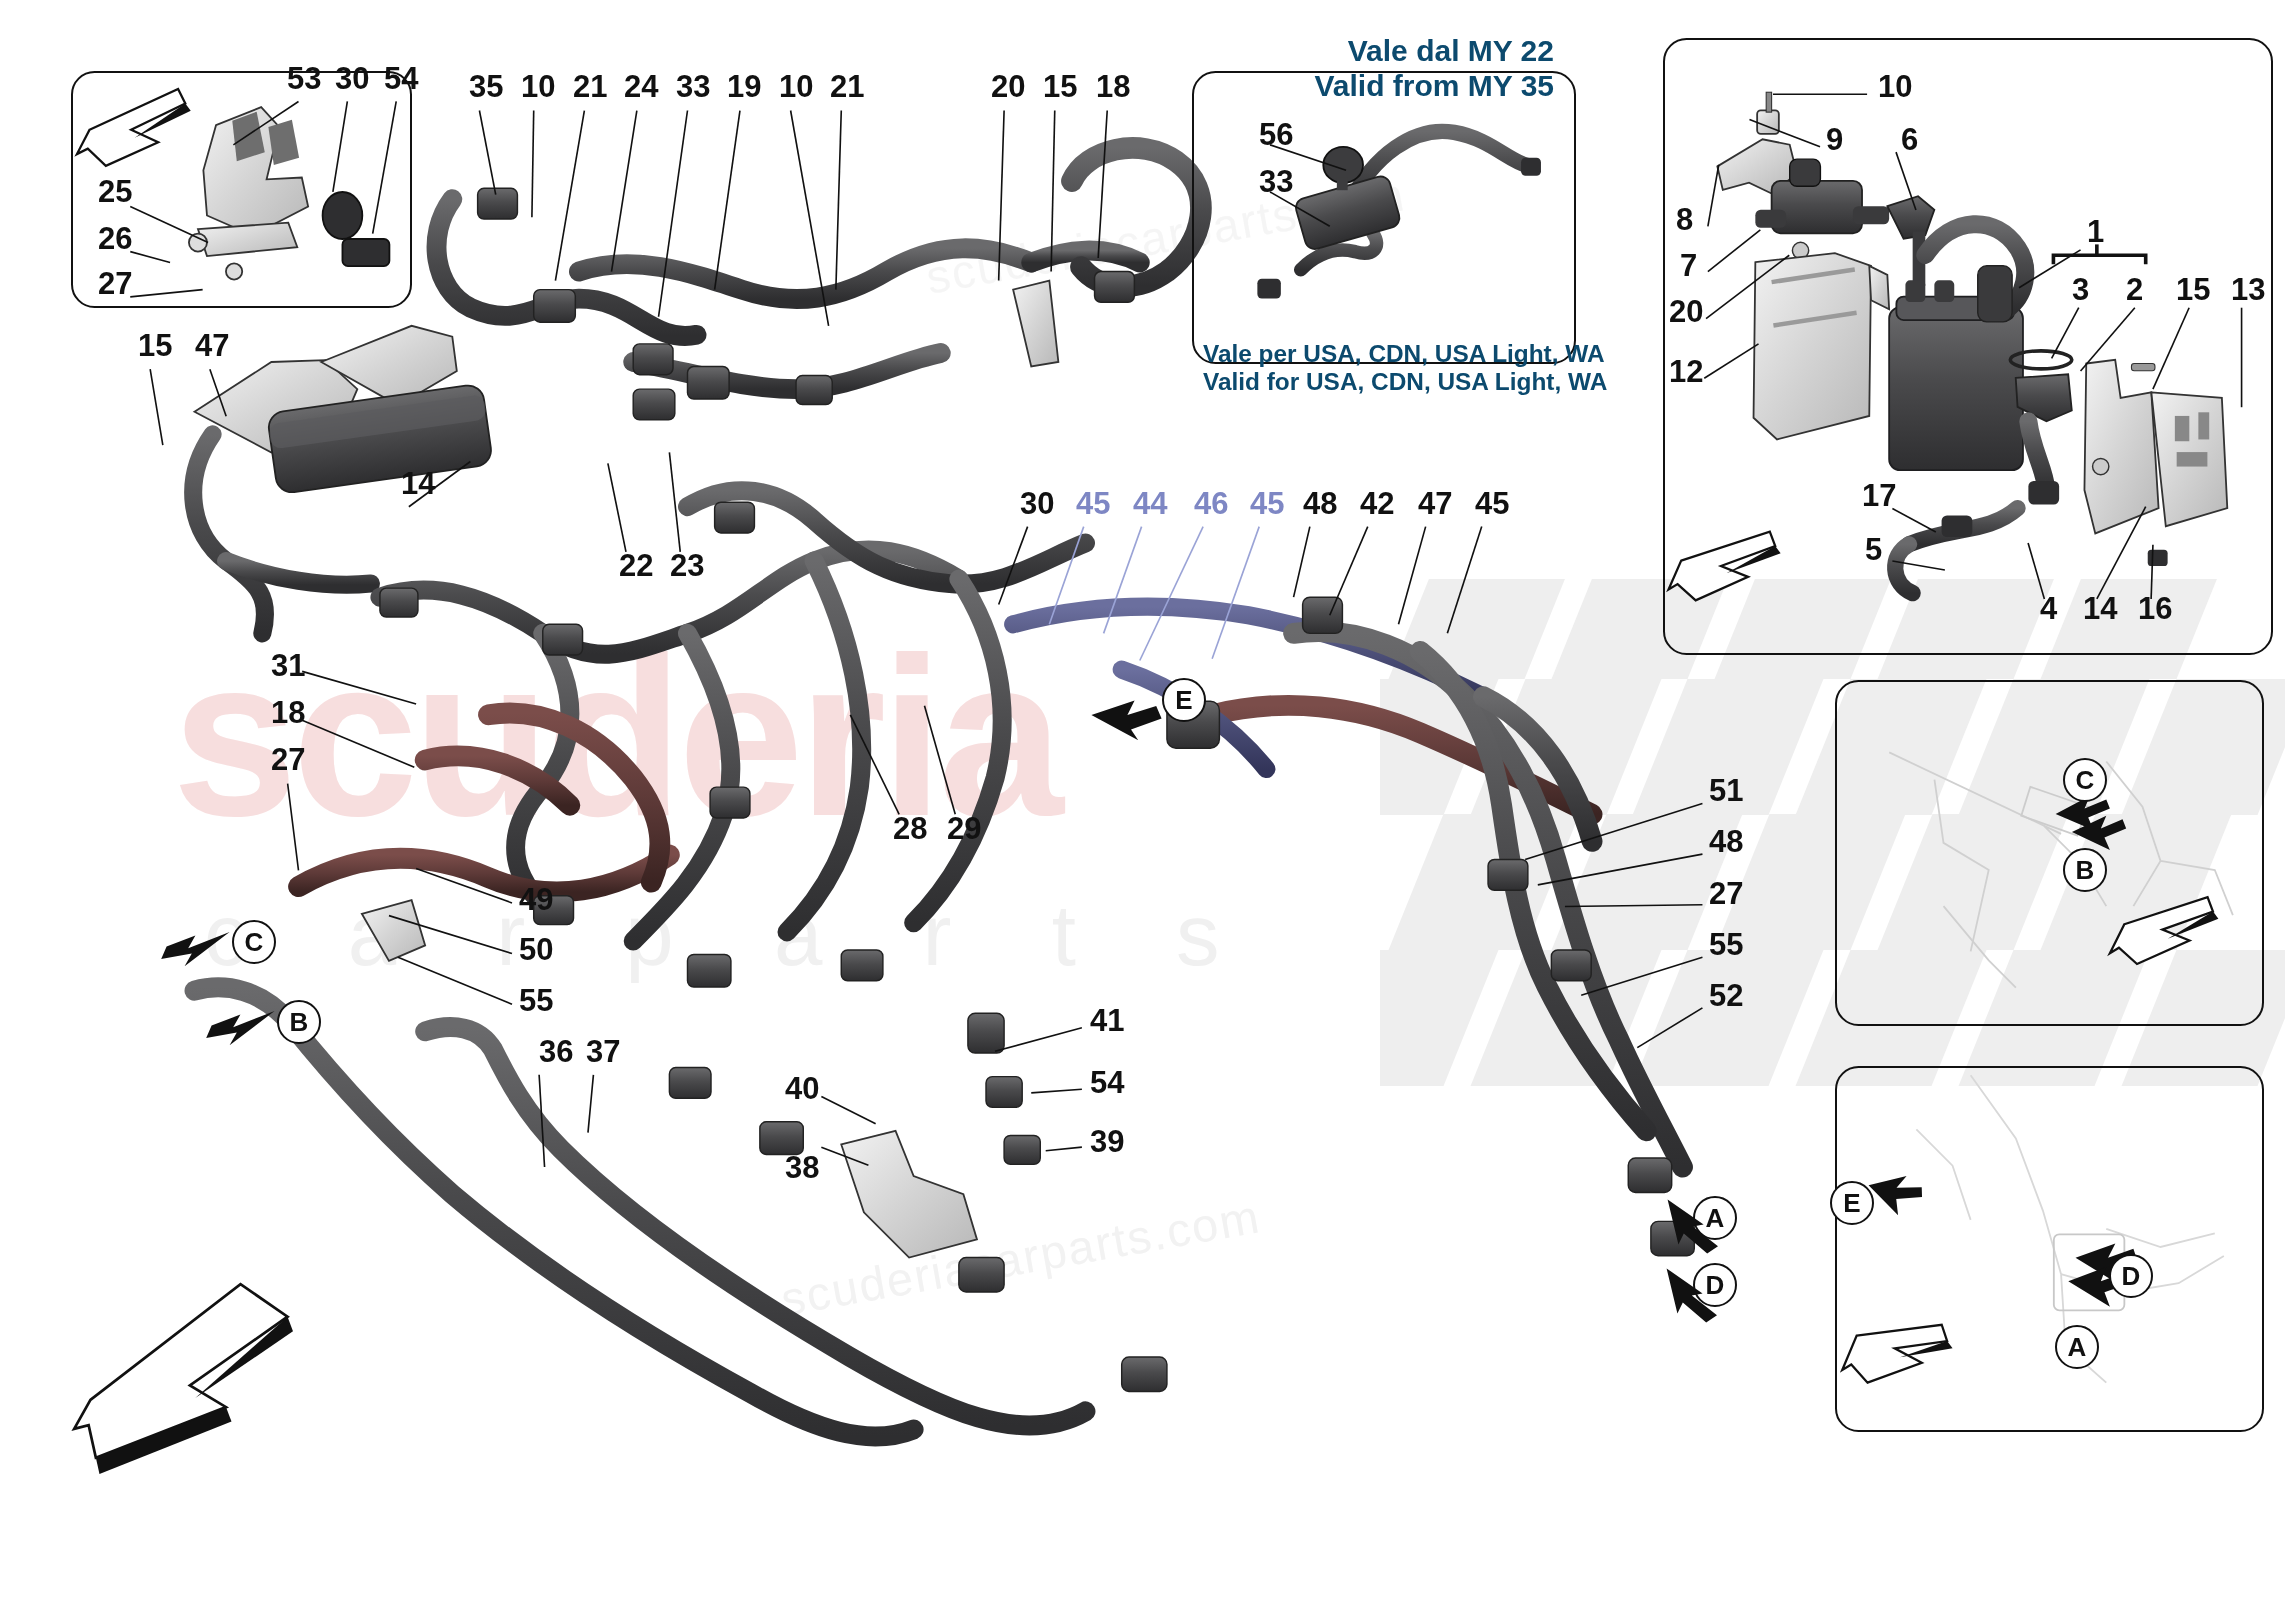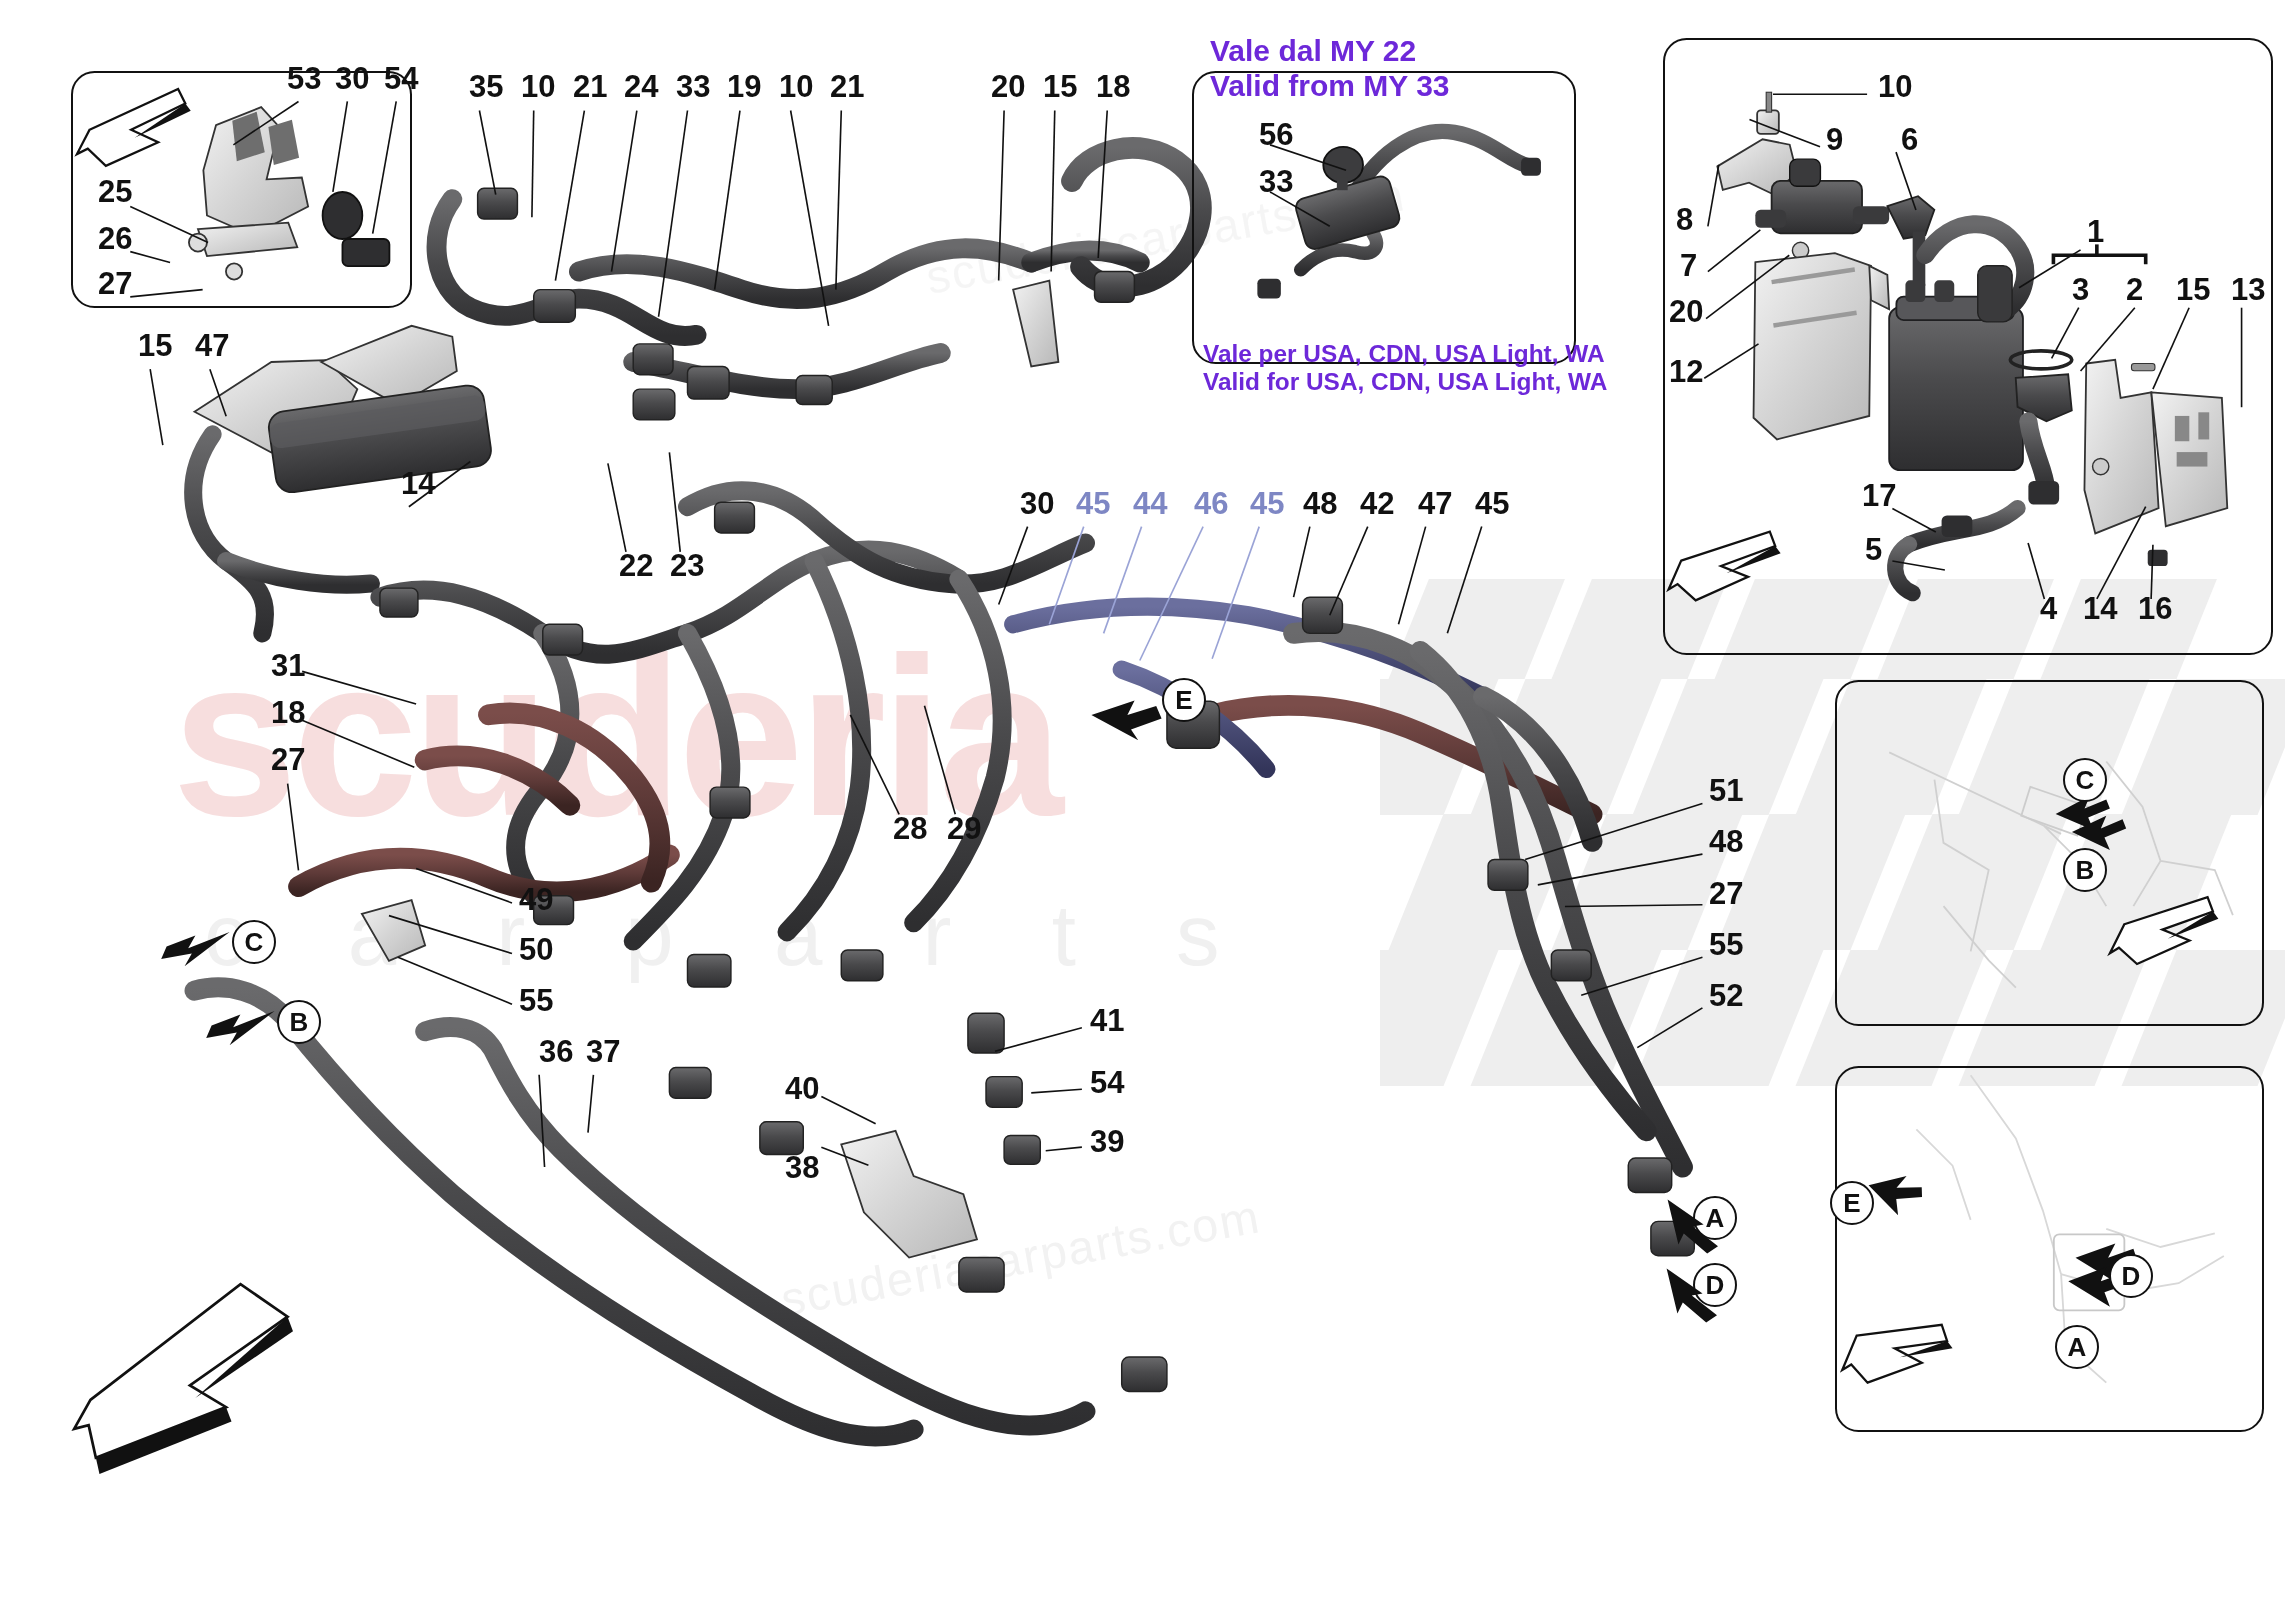--- a/index.html
+++ b/index.html
@@ -25,21 +25,21 @@
   .lbl.blue{color:#7e87c4;}
 
   
   .cmark{position:absolute;width:40px;height:40px;border:2.7px solid #111;border-radius:50%;
       display:flex;align-items:center;justify-content:center;font-size:26px;font-weight:700;
       color:#111;background:#fff;}
   
   .barw{position:absolute;}
 
   
-  .ttlblk{position:absolute;text-align:left;font-weight:700;font-size:30px;color:#6d28d9;
+  .ttlblk{position:absolute;text-align:right;font-weight:700;font-size:30px;color:#0c4a6e;
       line-height:1.16;white-space:nowrap;}
 
   
   .part{position:absolute;}
   svg{overflow:visible;}
 </style>
 </head>
 <body>
 
 <div id="sheet">
@@ -205,21 +205,21 @@
     <path d="M140,175 L240,168 L250,195 L150,205 Z" fill="url(#gMetal)" stroke="#333" stroke-width="2"></path>
     <circle cx="140" cy="190" r="10" fill="#ddd" stroke="#333" stroke-width="2"></circle>
     <circle cx="180" cy="222" r="9" fill="#ddd" stroke="#333" stroke-width="2"></circle>
     <ellipse cx="300" cy="160" rx="22" ry="26" fill="#2e2e30" stroke="#111" stroke-width="2"></ellipse>
     <rect x="300" y="186" width="52" height="30" rx="6" fill="#2e2e30" stroke="#111" stroke-width="2"></rect>
   </svg>
 
   <div class="panel" style="left:1192px;top:71px;width:380px;height:289px;"></div>
   <div class="ttlblk" style="left:1210px;top:34px;width:344px;">
     <div>Vale dal MY 22</div>
-    <div>Valid from MY 33</div>
+    <div>Valid from MY 35</div>
   </div>
   <div class="ttlblk" style="left:1203px;top:340px;width:362px;font-size:24.4px;">
     <div>Vale per USA, CDN, USA Light, WA</div>
     <div>Valid for USA, CDN, USA Light, WA</div>
   </div>
   <svg class="part" style="left:1192px;top:71px;" width="380" height="289" viewBox="0 0 420 320">
     <path d="M175,145 C200,95 245,60 290,68 C330,75 350,100 372,105" fill="none" stroke="url(#gDark)" stroke-width="17" stroke-linecap="round"></path>
     <path d="M120,220 C140,200 160,195 180,200 C200,206 210,195 200,180" fill="none" stroke="url(#gDark)" stroke-width="15" stroke-linecap="round"></path>
     <rect x="118" y="128" width="108" height="58" rx="11" fill="url(#gDark)" stroke="#222" stroke-width="2" transform="rotate(-16 172 157)"></rect>
     <ellipse cx="167" cy="104" rx="22" ry="20" fill="#3c3c3e" stroke="#111" stroke-width="2"></ellipse>

